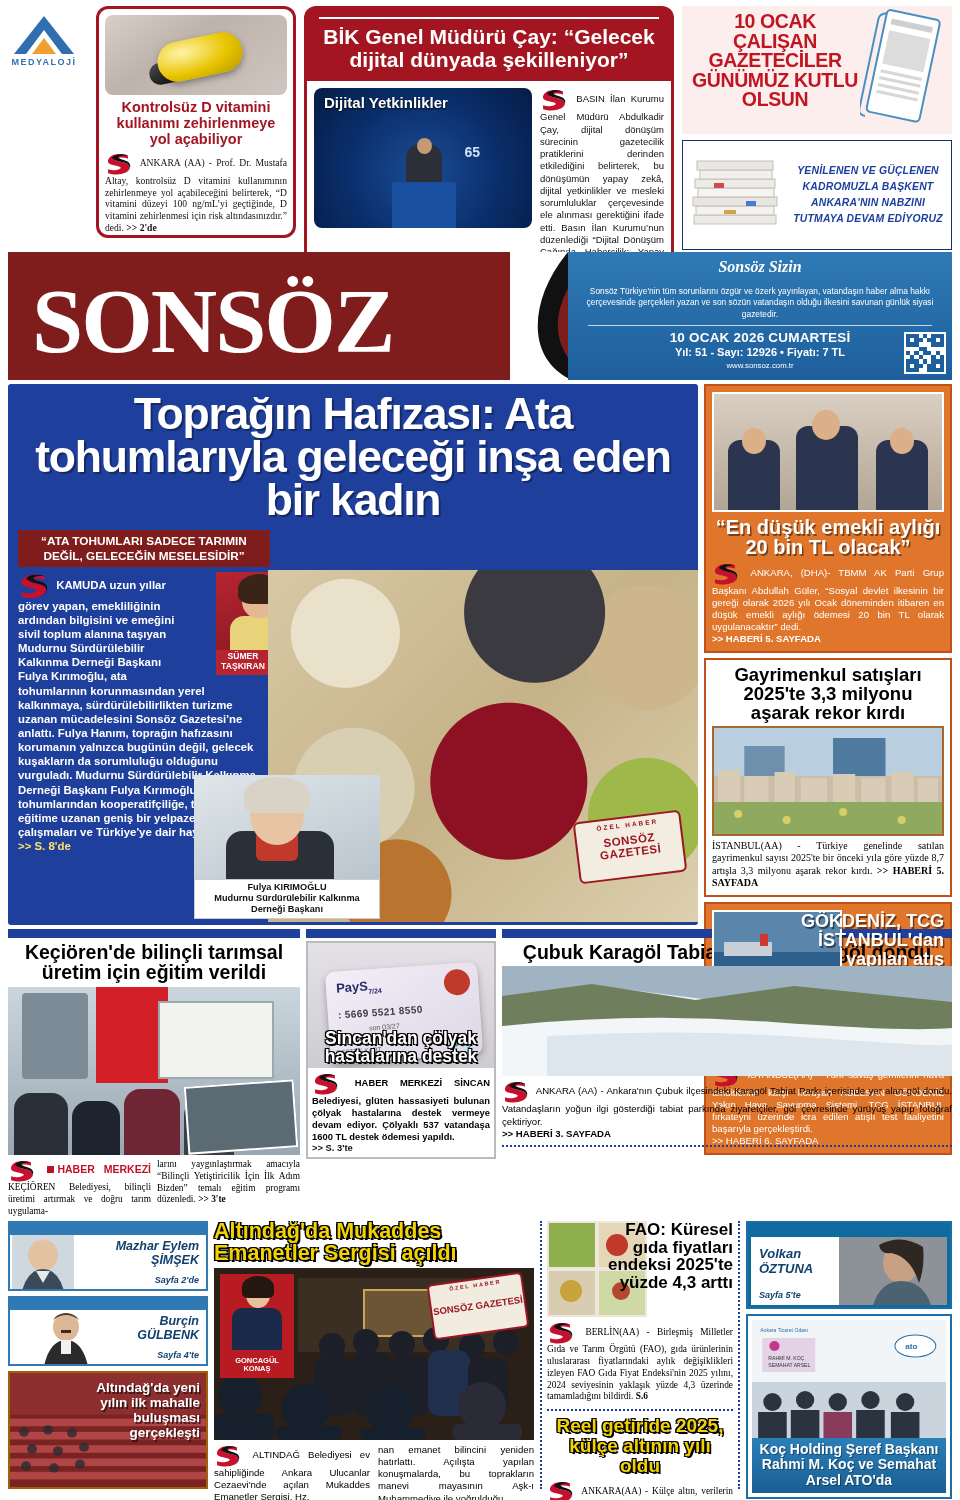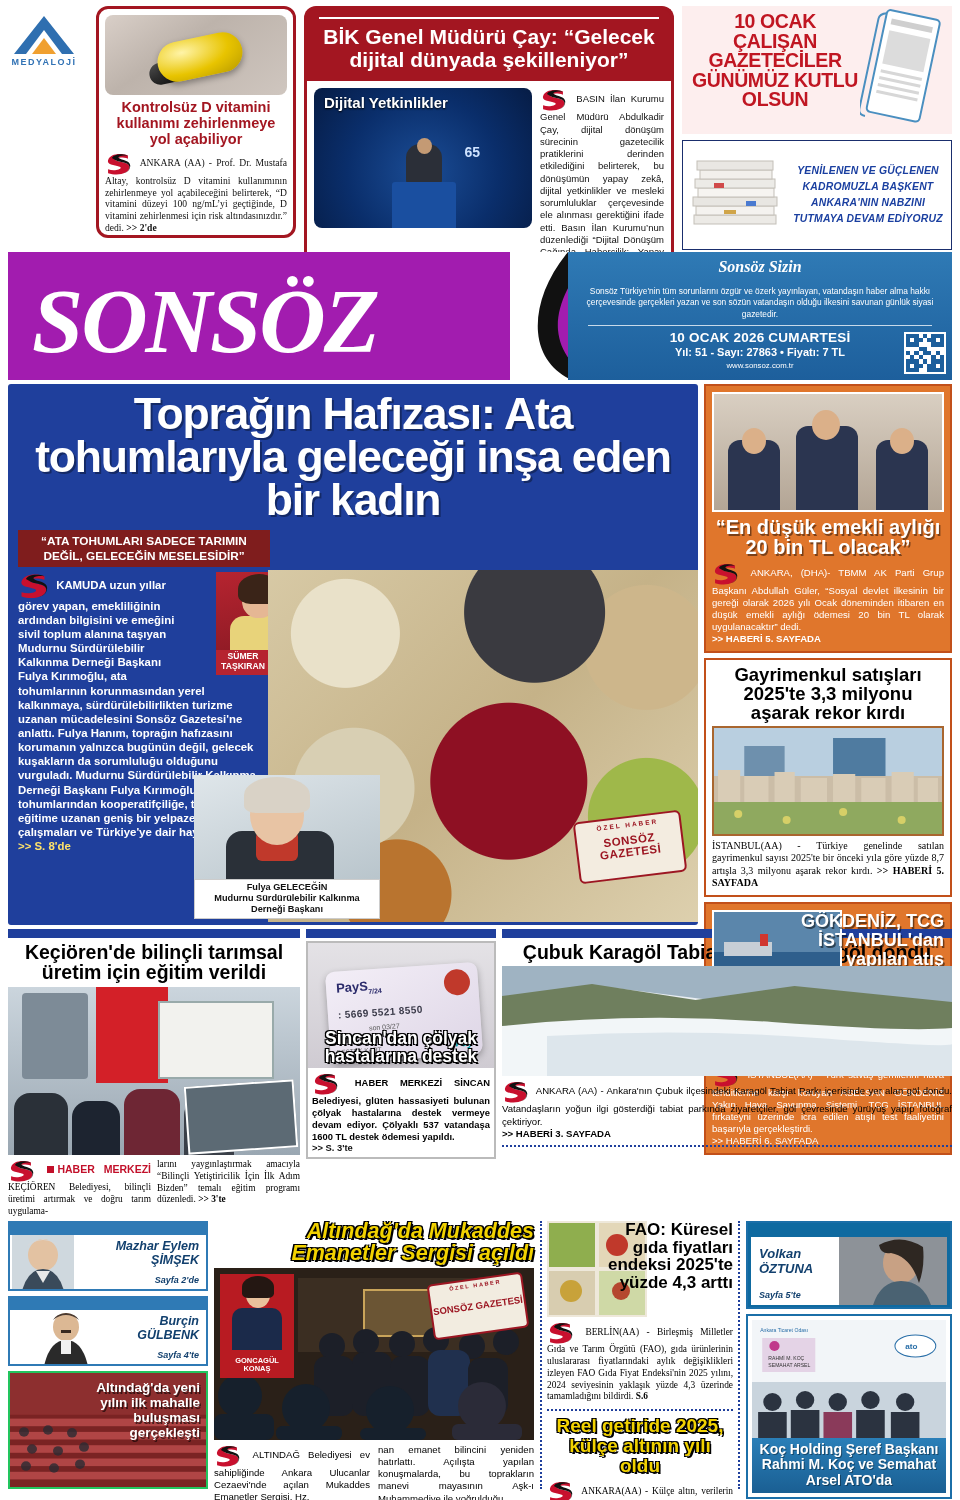--- a/index.html
+++ b/index.html
@@ -61,21 +61,21 @@
   .gz-title { color:#c01622; font-weight:bold; font-size:19.5px; line-height:1.0; text-align:center;
      letter-spacing:-0.4px; font-stretch:condensed; width:170px;}
   .gz-paper { position:absolute; right:4px; top:2px; width:88px; height:118px; }
   .gz-bottom { border:1px solid #1a2e6d; padding:5px; display:flex; gap:6px; align-items:center; flex:1; }
   .gz-stack { flex:0 0 96px; height:84px; position:relative; background:#fff; }
   .gz-slogan { flex:1; color:#1a3fa0; font-weight:bold; font-style:italic; font-size:10.4px;
      line-height:1.52; text-align:center; letter-spacing:.2px;}
 
   
   .masthead { display:flex; height:128px; margin:2px 8px 0 8px; }
-  .mh-red { flex:0 0 560px; background:#a21caf; position:relative;font-style:italic; }
+  .mh-red { flex:0 0 560px; background:#7f1d1d; position:relative; }
   .mh-word { font-family:"Liberation Serif", serif; font-weight:bold; color:#fff; font-size:92px;
     letter-spacing:-2px; position:absolute; left:24px; top:16px; }
   .mh-swoosh { position:absolute; right:-62px; top:0; width:120px; height:128px; }
   .mh-blue { flex:1; background:linear-gradient(180deg,#2f7ab5,#1d5f9c); color:#fff; padding:6px 10px 4px; position:relative;}
   .mh-sizin { font-family:"Liberation Serif", serif; font-style:italic; font-weight:bold; font-size:16px; text-align:center; }
   .mh-desc { font-size:8.4px; line-height:1.35; text-align:center; margin-top:10px; padding:0 6px;}
   .mh-rule { height:1px; background:rgba(255,255,255,.75); margin:5px 10px 4px; }
   .mh-date { font-size:13.5px; font-weight:bold; text-align:center; letter-spacing:.2px;}
   .mh-issue { font-size:11px; font-weight:bold; text-align:center; margin-top:1px;}
   .mh-web { font-size:7.8px; text-align:center; margin-top:3px;}
@@ -194,28 +194,28 @@
   
   .row4 { display:flex; gap:6px; padding:4px 8px 0 8px; height:272px; }
   .col-auth { flex:0 0 200px; display:flex; flex-direction:column; gap:5px;}
   .auth { border:2px solid #2f7ab5; height:70px; position:relative; overflow:hidden; background:#fff;}
   .auth-bar { height:12px; background:#2f7ab5; }
   .auth-photo { position:absolute; left:2px; top:12px; width:62px; height:56px; background:#cfd8de; overflow:hidden;}
   .auth-photo2 { position:absolute; left:18px; top:12px; width:76px; height:56px; background:#fff; overflow:hidden;}
   .auth-name { position:absolute; right:7px; top:16px; text-align:right; font-style:italic; font-weight:bold;
       font-size:12.5px; line-height:1.12; color:#12406e;}
   .auth-page { position:absolute; right:7px; bottom:4px; font-style:italic; font-weight:bold; font-size:9px; color:#12406e;}
-  .promo { border:2px solid #22c55e; background:#8c1616; flex:1; position:relative; overflow:hidden;}
+  .promo { border:2px solid #a16207; background:#8c1616; flex:1; position:relative; overflow:hidden;}
   .promo-img { position:absolute; inset:0; background:linear-gradient(180deg,#8a2b2b 0 30%, #6e2020 30% 100%);}
   .promo-txt { position:absolute; right:6px; top:8px; width:118px; color:#fff; font-weight:bold; font-size:13.5px;
       line-height:1.1; text-align:right; text-shadow:1.5px 1.5px 0 rgba(0,0,0,.6);}
 
   .col-alt { flex:0 0 320px; }
-  .alt-title { color:#f2d200; font-weight:bold; font-size:21.5px; line-height:1.02; text-align:right;
-      text-shadow: 2px 2px 0 #000, -1.4px -1.4px 0 #000, 1.4px -1.4px 0 #000, -1.4px 1.4px 0 #000; font-style: italic;}
+  .alt-title { color:#f2d200; font-weight:bold; font-size:21.5px; line-height:1.02; text-align:left;
+      text-shadow: 2px 2px 0 #000, -1.4px -1.4px 0 #000, 1.4px -1.4px 0 #000, -1.4px 1.4px 0 #000;}
   .alt-img { height:172px; margin-top:3px; background:linear-gradient(180deg,#2b2118 0 30%, #3b2d20 30% 100%); position:relative; overflow:hidden;}
   .gonca { position:absolute; left:6px; top:6px; width:74px; height:104px; background:#b81b22; }
   .gonca-f { position:absolute; left:26px; top:8px; width:24px; height:26px; background:#e9c19c; border-radius:50%;}
   .gonca-h { position:absolute; left:22px; top:2px; width:32px; height:22px; background:#241712; border-radius:50% 50% 20% 20%;}
   .gonca-b { position:absolute; left:12px; top:34px; width:50px; height:42px; background:#1b2a4a; border-radius:10px 10px 0 0;}
   .gonca-cap { position:absolute; left:0; right:0; bottom:4px; color:#fff; font-size:7.5px; font-weight:bold; text-align:center; line-height:1.15;}
   .stamp { position:absolute; right:8px; top:10px; width:96px; height:56px; background:#f2ece0; border:2px solid #9c1622;
       border-radius:5px; transform:rotate(-8deg); color:#9c1622; font-weight:bold; font-size:9.5px; text-align:center; padding-top:20px;}
   .stamp small{ display:block; position:absolute; top:2px; left:0; right:0; font-size:5.6px; letter-spacing:1.6px;}
   .alt-body { display:flex; gap:8px; margin-top:4px;}
@@ -359,21 +359,21 @@
           <path d="M0 0 H72 C52 28 40 56 42 78 C44 100 56 116 74 128 H0 Z" fill="#ffffff"></path>
           <path d="M58 0 C36 26 26 56 28 80 C30 104 44 120 62 128 H86 C64 118 50 100 48 78 C46 54 60 26 84 0 Z" fill="#111111"></path>
         </svg>
       </div>
     </div>
     <div class="mh-blue">
       <div class="mh-sizin">Sonsöz Sizin</div>
       <div class="mh-desc">Sonsöz Türkiye'nin tüm sorunlarını özgür ve özerk yayınlayan, vatandaşın haber alma hakkı çerçevesinde gerçekleri yazan ve son sözün vatandaşın olduğu ilkesini savunan günlük siyasi gazetedir.</div>
       <div class="mh-rule"></div>
       <div class="mh-date">10 OCAK 2026 CUMARTESİ</div>
-      <div class="mh-issue">Yıl: 51 - Sayı: 27863 • Fiyatı: 7 TL</div>
+      <div class="mh-issue">Yıl: 51 - Sayı: 12926 • Fiyatı: 7 TL</div>
       <div class="mh-web">www.sonsoz.com.tr</div>
       <div class="mh-qr">
         <div class="qr-grid" id="qr">
             <i></i>
             <i></i>
             <i></i>
             <i style="background: rgb(255, 255, 255);"></i>
             <i></i>
             <i style="background: rgb(255, 255, 255);"></i>
             <i></i>
@@ -493,21 +493,21 @@
       </div>
 
       <div class="fulya">
         <div class="fulya-img">
           <div class="fulya-body"></div>
             <div class="fulya-collar"></div>
           <div class="fulya-face"></div>
             <div class="fulya-hair"></div>
         </div>
         <div class="fulya-cap">
-          <span>Fulya GELECEĞİN</span><br>
+          <span>Fulya KIRIMOĞLU</span><br>
           <span>Mudurnu Sürdürülebilir Kalkınma Derneği Başkanı</span>
         </div>
       </div>
     </div>
 
     <div class="rail">
       <div class="rail-orange">
         <div class="ro-img">
           <div class="m1"></div>
             <div class="m2"></div>

